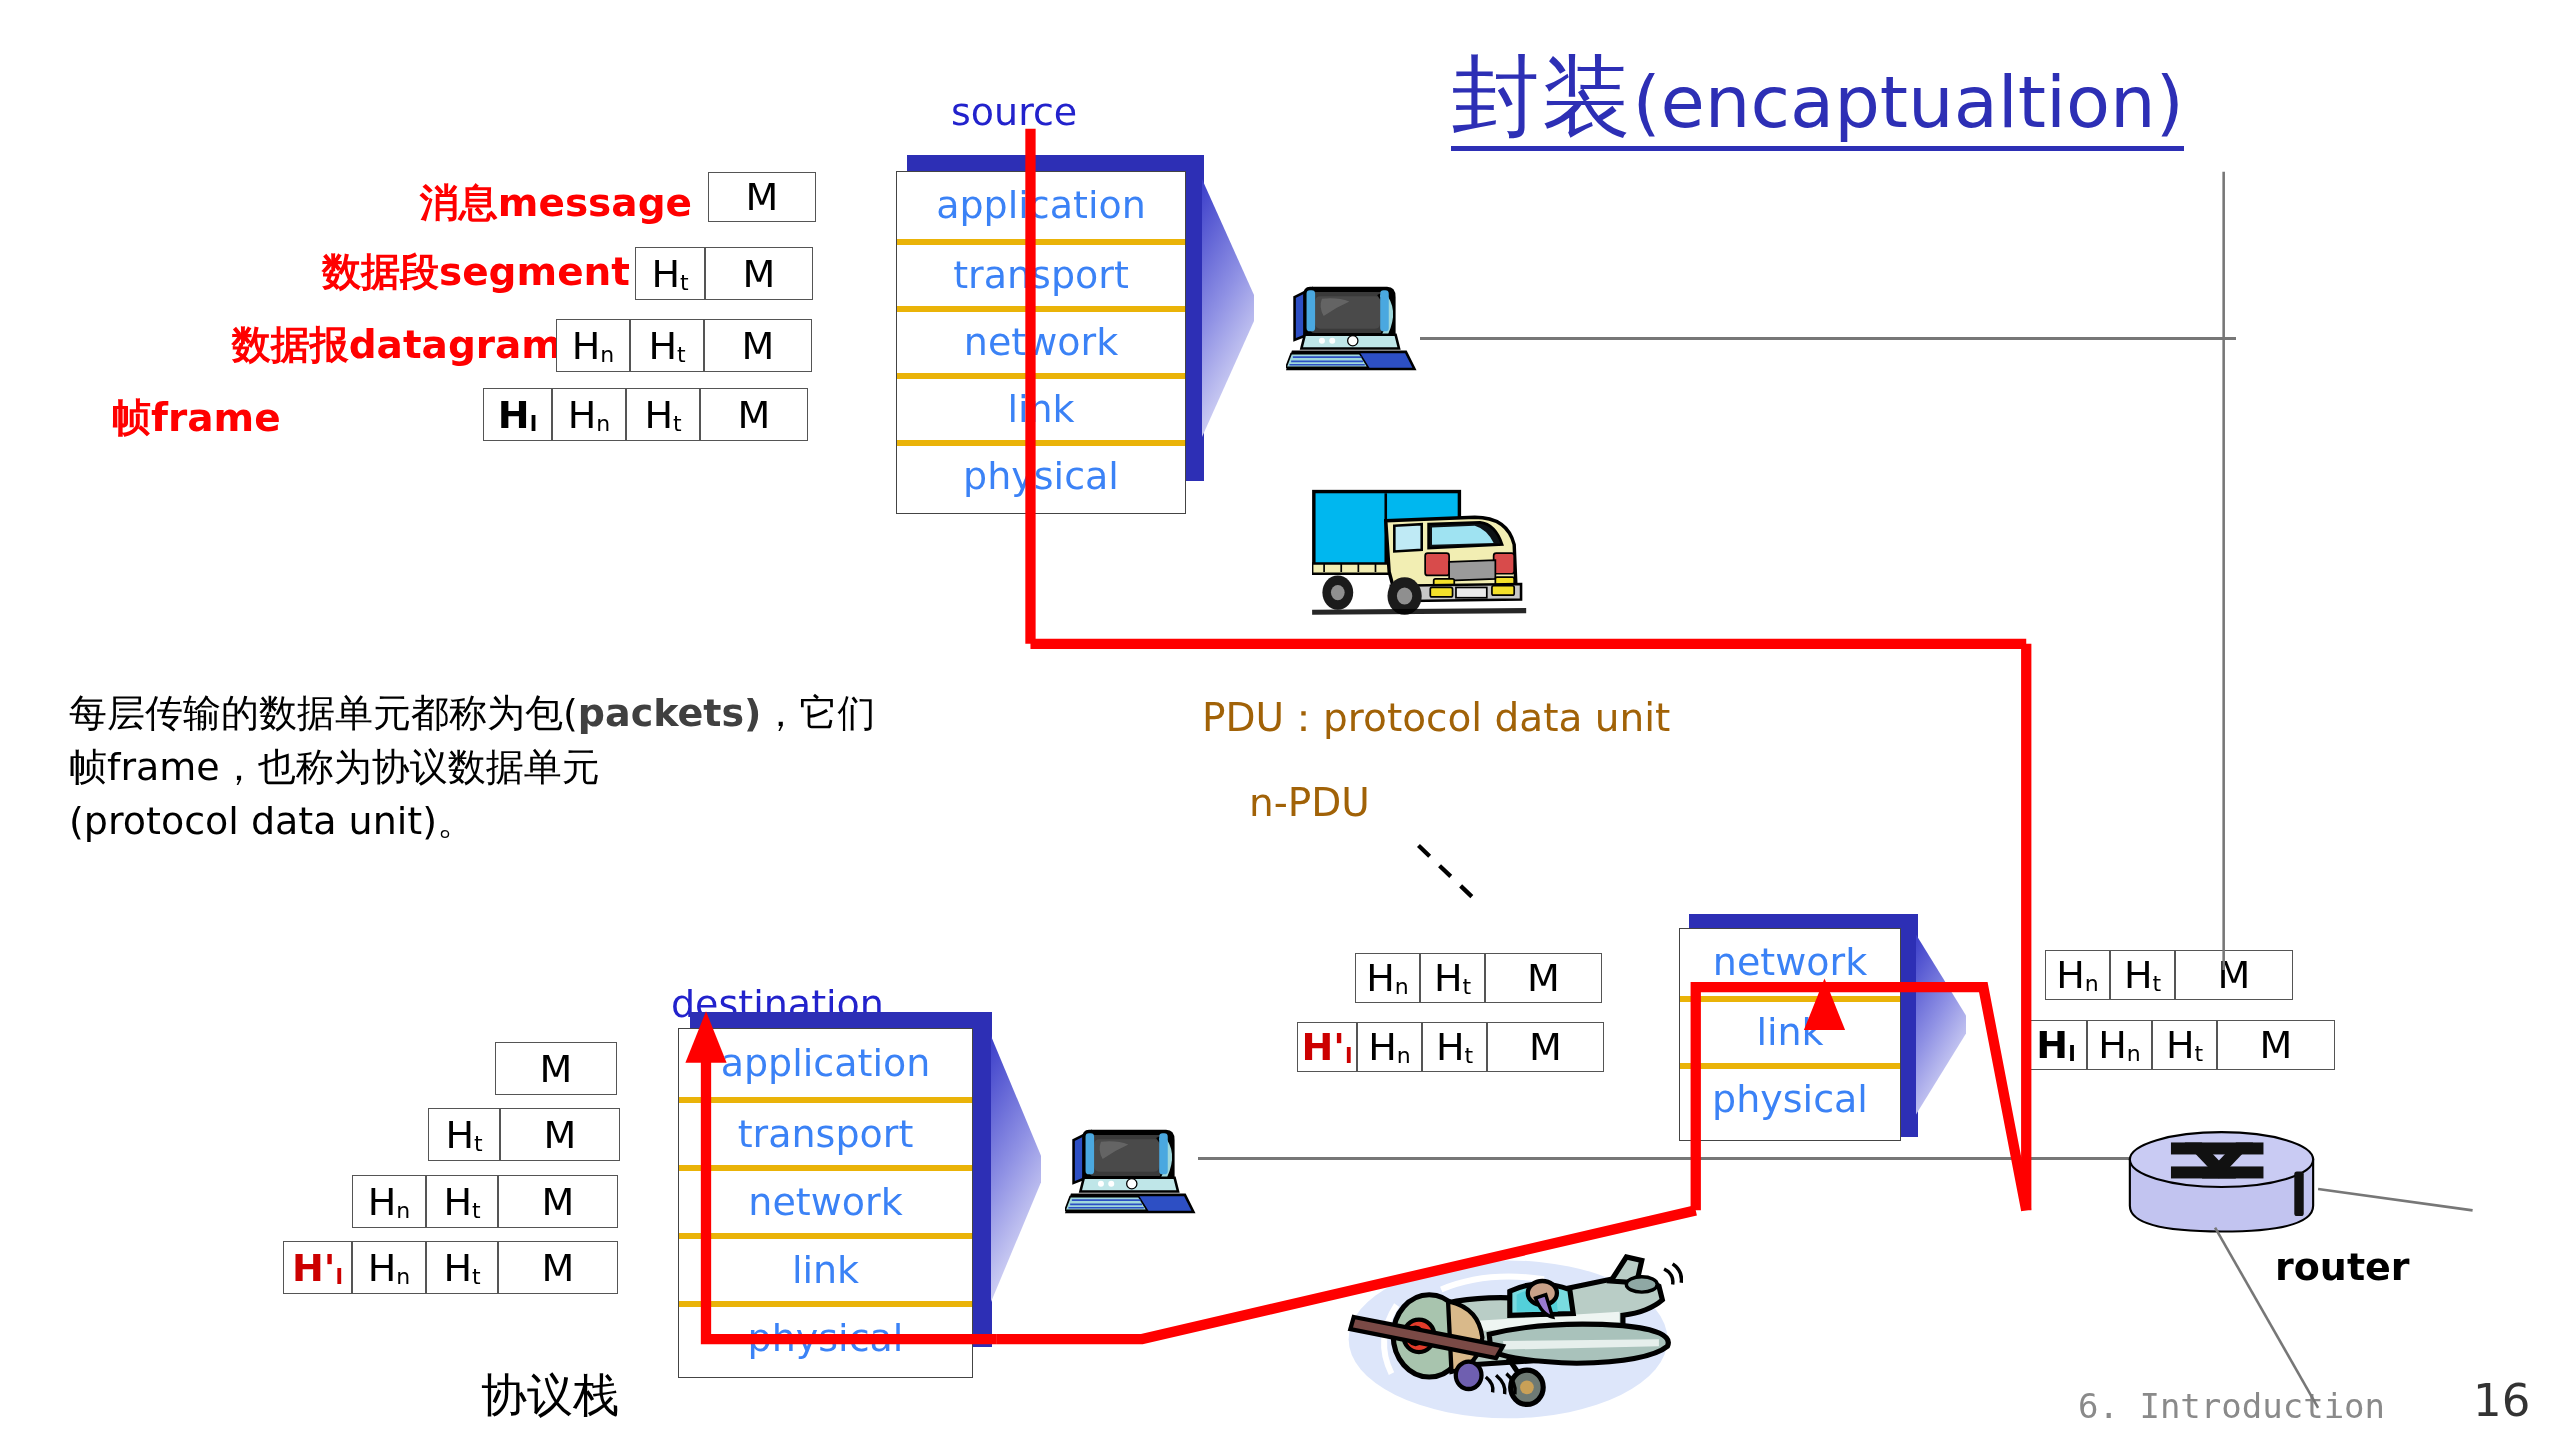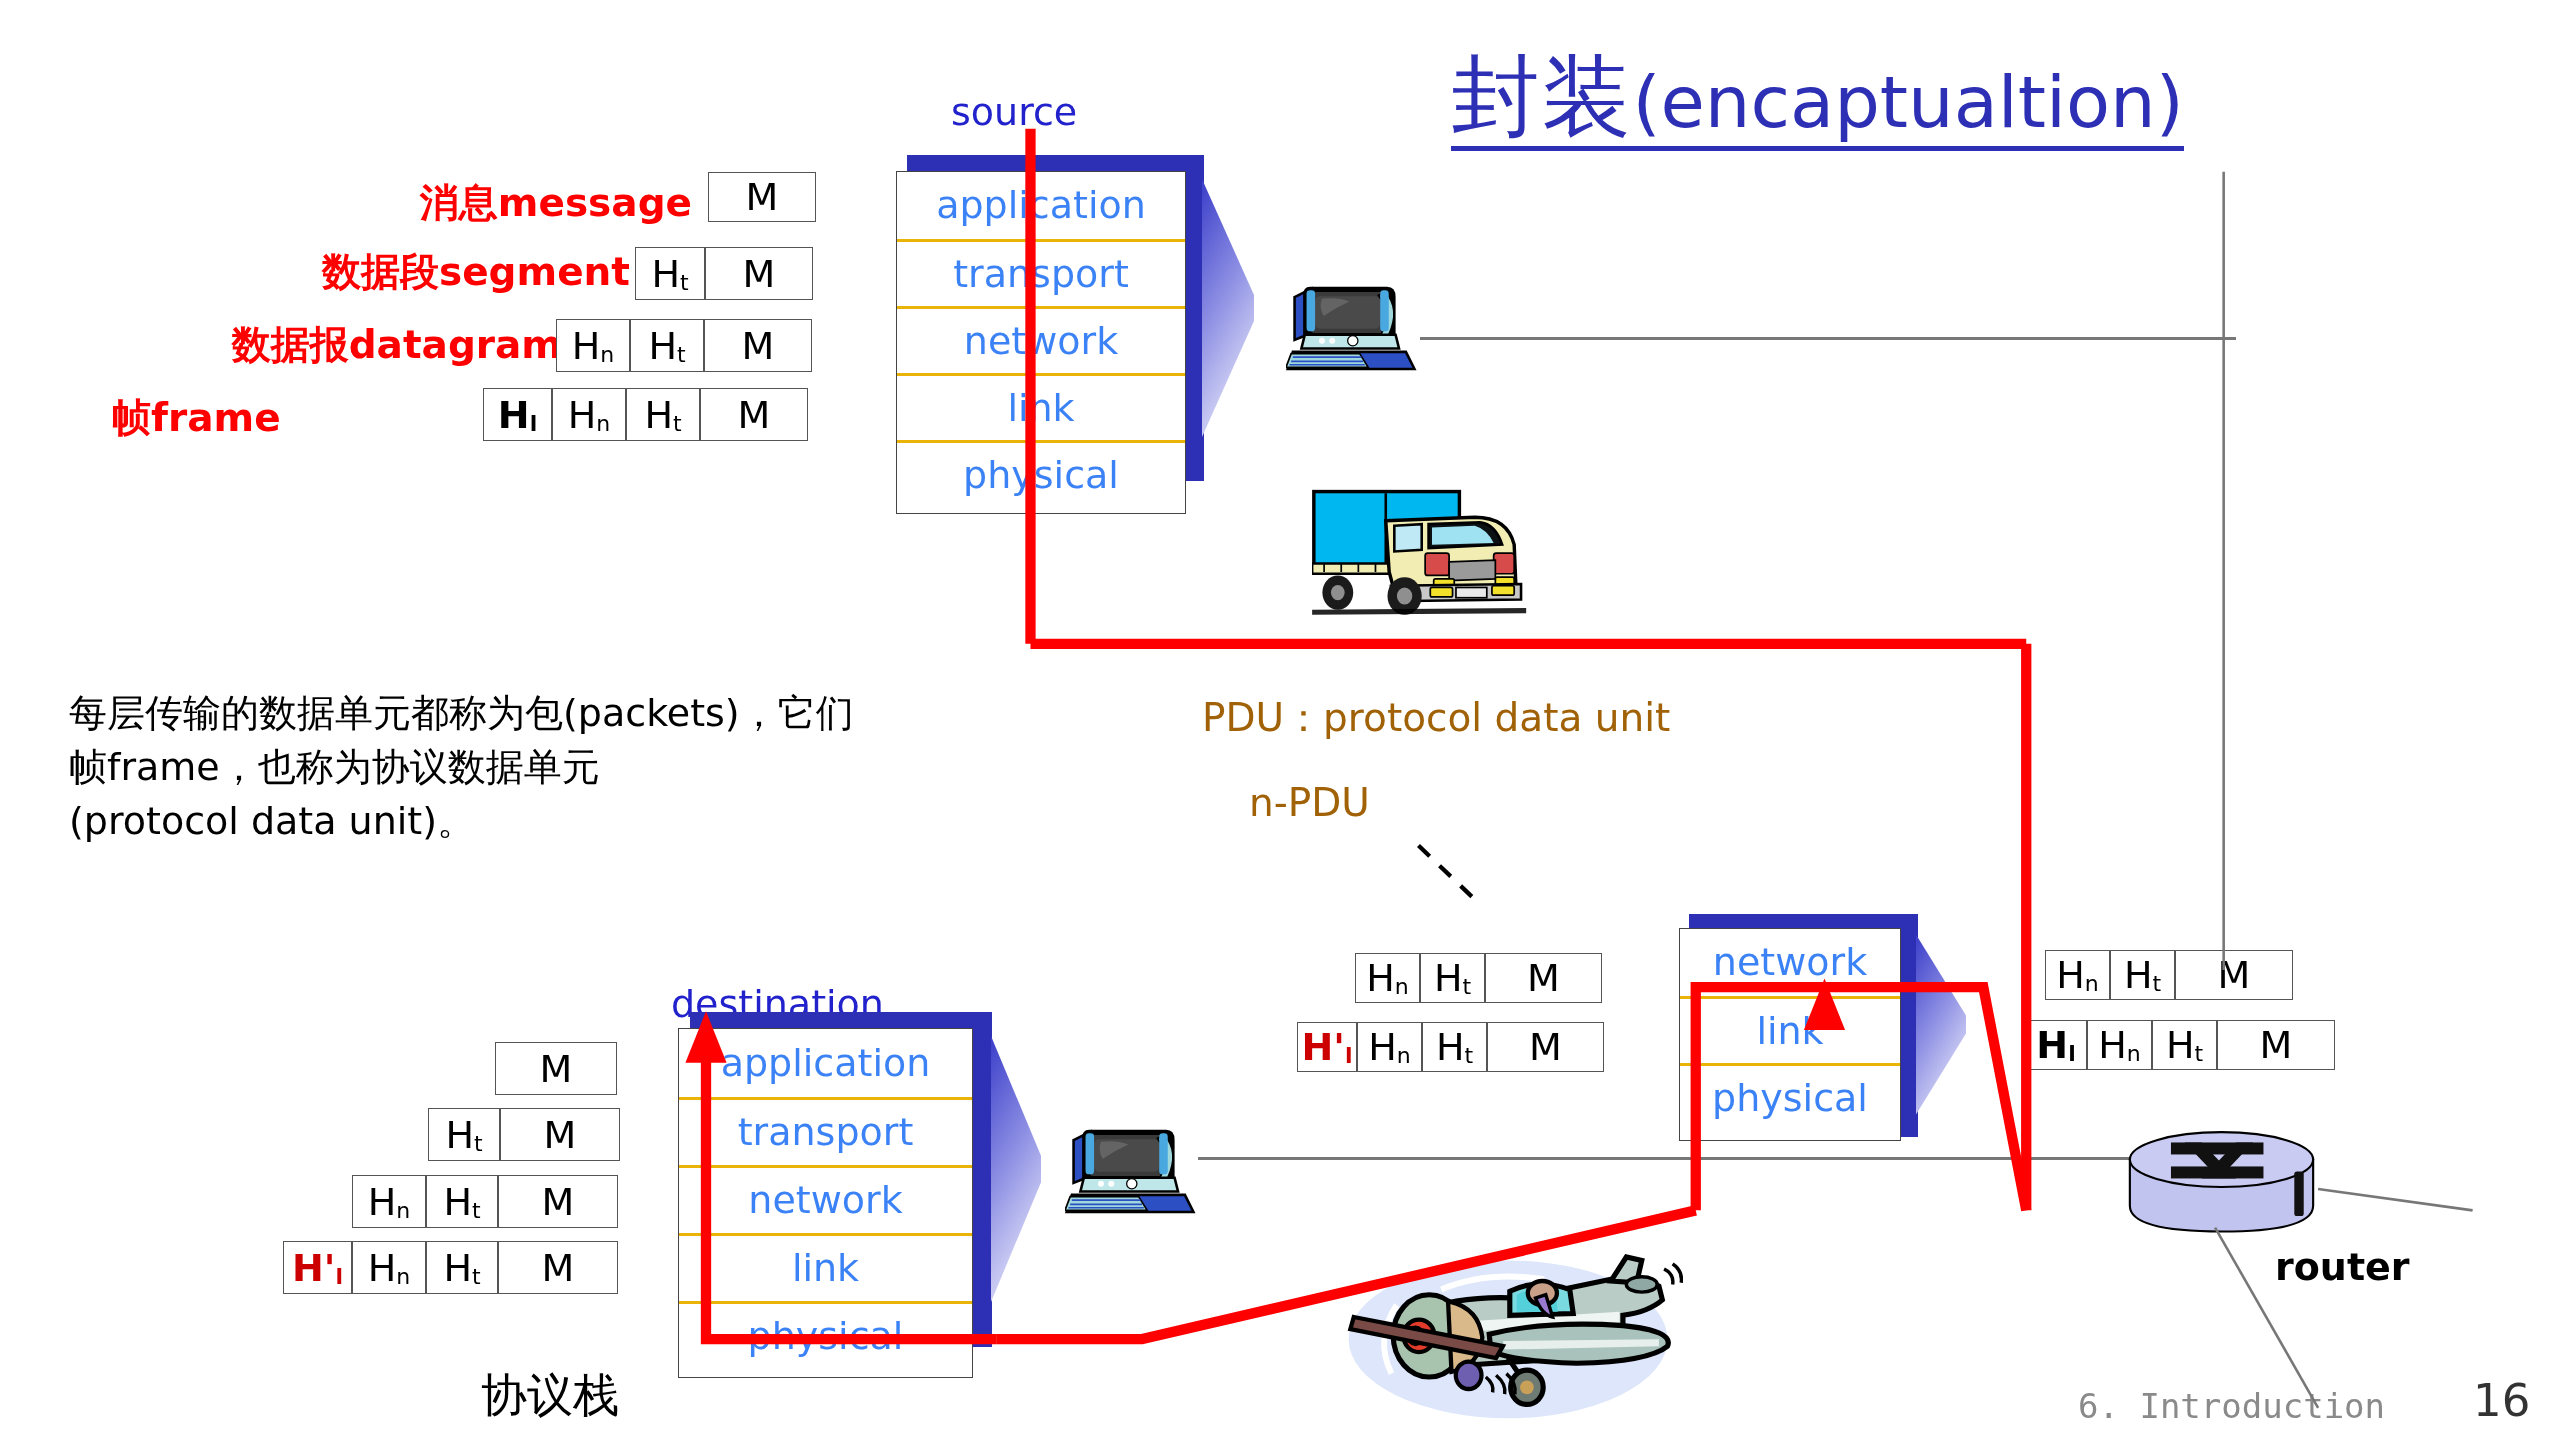--- a/index.html
+++ b/index.html
@@ -49,31 +49,31 @@
     background:linear-gradient(120deg,#3b3ec9 0%,#8f91e4 45%,#ffffff 100%);
   }
   .stack .panel{
     position:relative;background:#fff;border:1.7px solid #444;
     box-sizing:border-box;
   }
   .stack .layer{
     display:flex;align-items:center;justify-content:center;
     font-size:38px;color:#3b82f6;box-sizing:border-box;
   }
-  .stack .layer + .layer{border-top:3px solid #eab308;}
+  .stack .layer + .layer{border-top:6px solid #eab308;}
 
   
   .bluecap{color:#2222cc;font-size:38px;font-weight:normal;white-space:nowrap;}
 
   
   #body-paragraph{
     left:69px;top:687px;width:1116px;
     font-size:38px;color:#000;line-height:1.42;
   }
-  #body-paragraph .hl{color:#000000;font-weight:normal;}
+  #body-paragraph .hl{color:#404040;font-weight:bold;}
 
   
   .pducap{font-size:39px;color:#a16207;white-space:nowrap;}
 
   
   #footer-chapter{left:2078px;top:1386px;font-size:34px;color:#8a8a8a;font-family:"DejaVu Sans Mono","Liberation Mono",monospace;}
   #footer-page{left:2473px;top:1374px;font-size:45px;color:#333;}
 
   #stack-caption{left:481px;top:1365px;font-size:46px;color:#000;}
 

